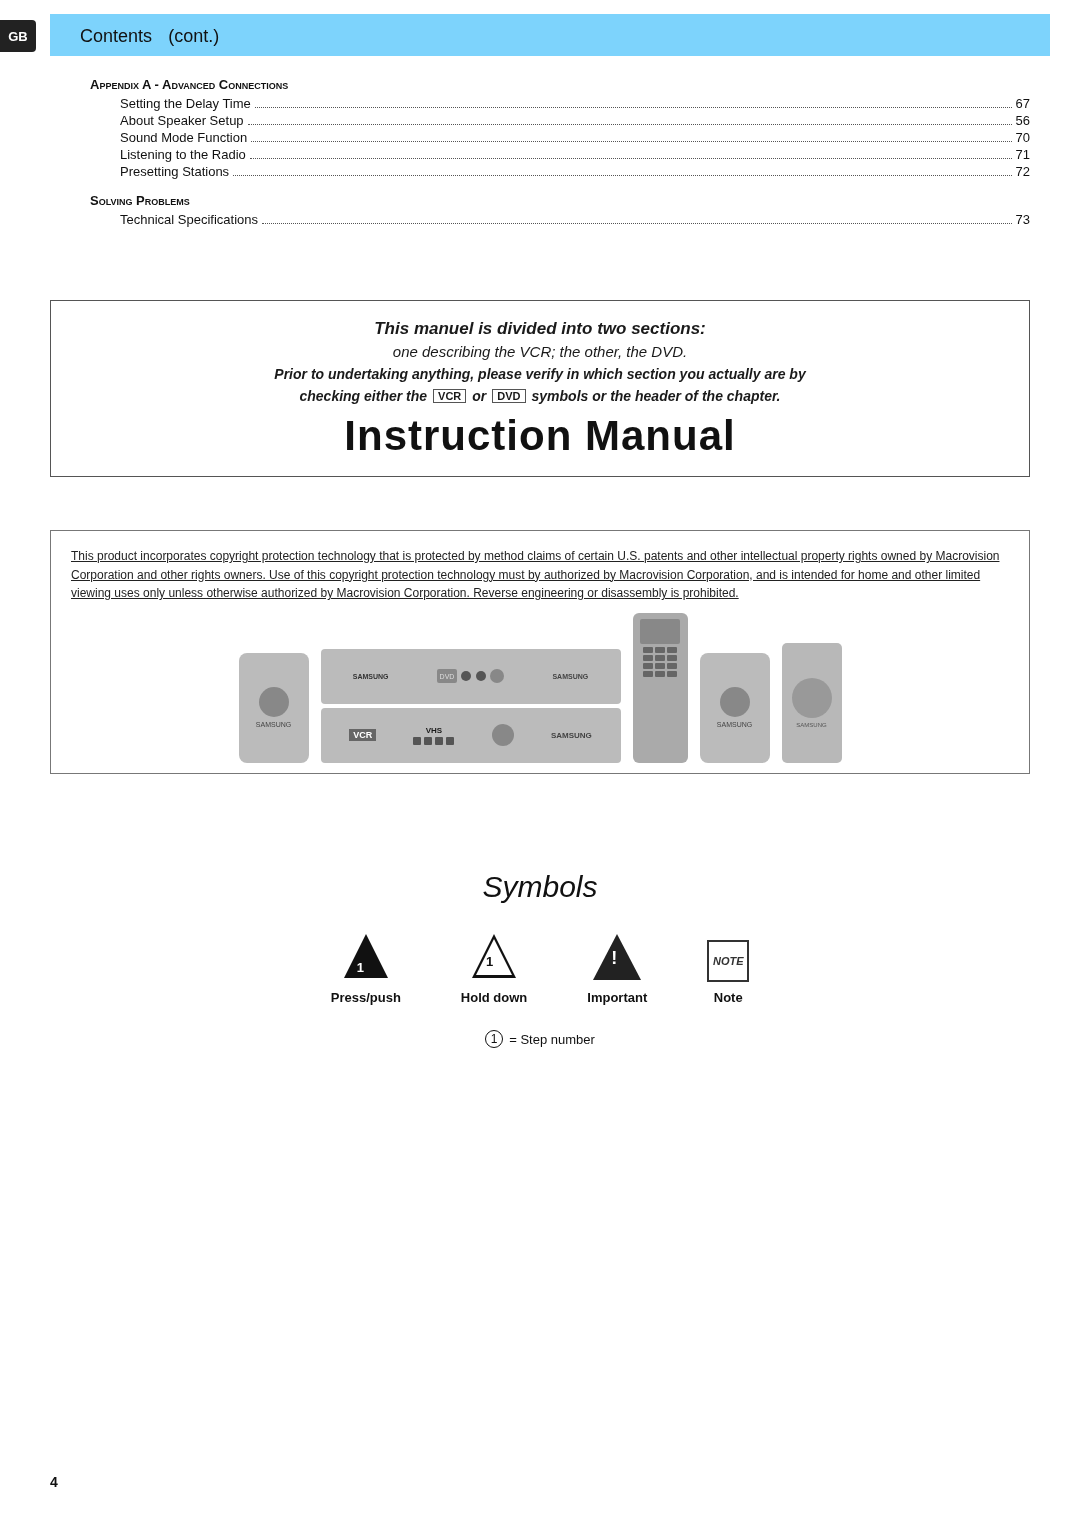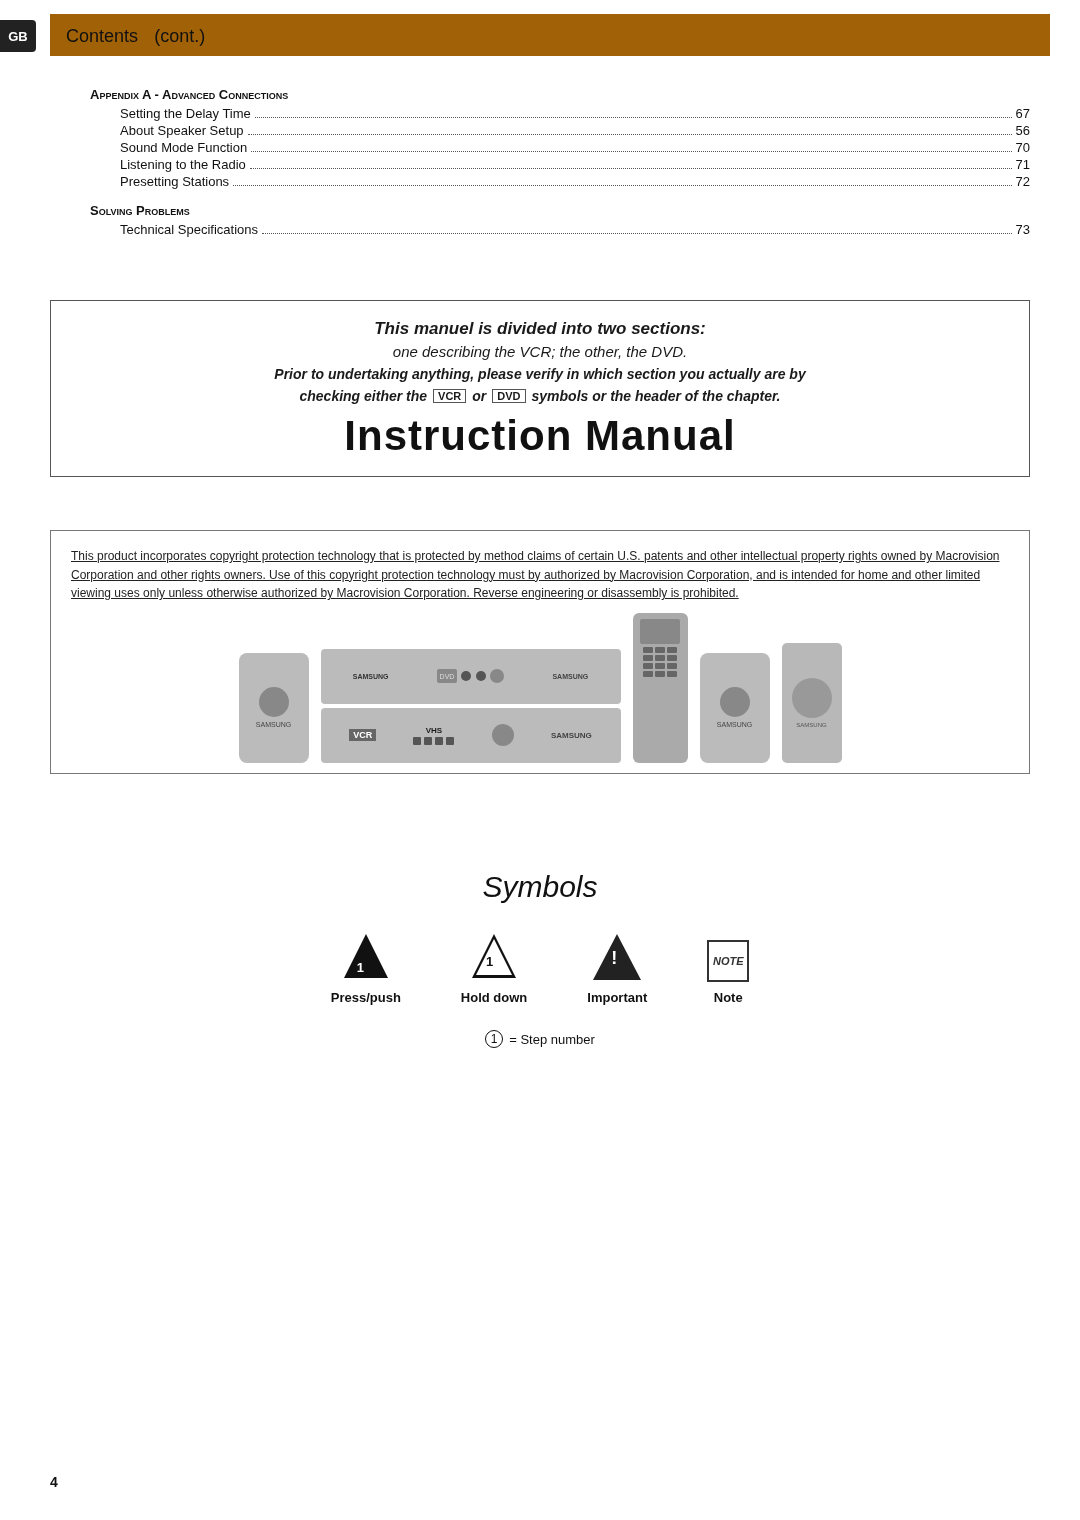--- a/index.html
+++ b/index.html
@@ -30,40 +30,40 @@
       border-radius: 0 4px 4px 0;
     }
 
     
     .header-bar {
       position: absolute;
       top: 14px;
       left: 50px;
       right: 30px;
       height: 42px;
-      background: #a16207;
-      display: flex;
-      align-items: center;
-      padding-left: 6px;
+      background: #7dd3fc;
+      display: flex;
+      align-items: center;
+      padding-left: 20px;
     }
     .header-bar h1 {
       font-size: 22px;
       font-weight: bold;
       color: #111;
     }
     .header-bar h1 span {
       font-size: 18px;
       font-weight: normal;
       margin-left: 10px;
     }
 
     
     .toc-section {
       position: absolute;
-      top: 75px;
+      top: 65px;
       left: 90px;
       right: 50px;
     }
 
     .toc-section .section-title {
       font-size: 13px;
       font-variant: small-caps;
       font-weight: bold;
       color: #111;
       margin-bottom: 4px;

